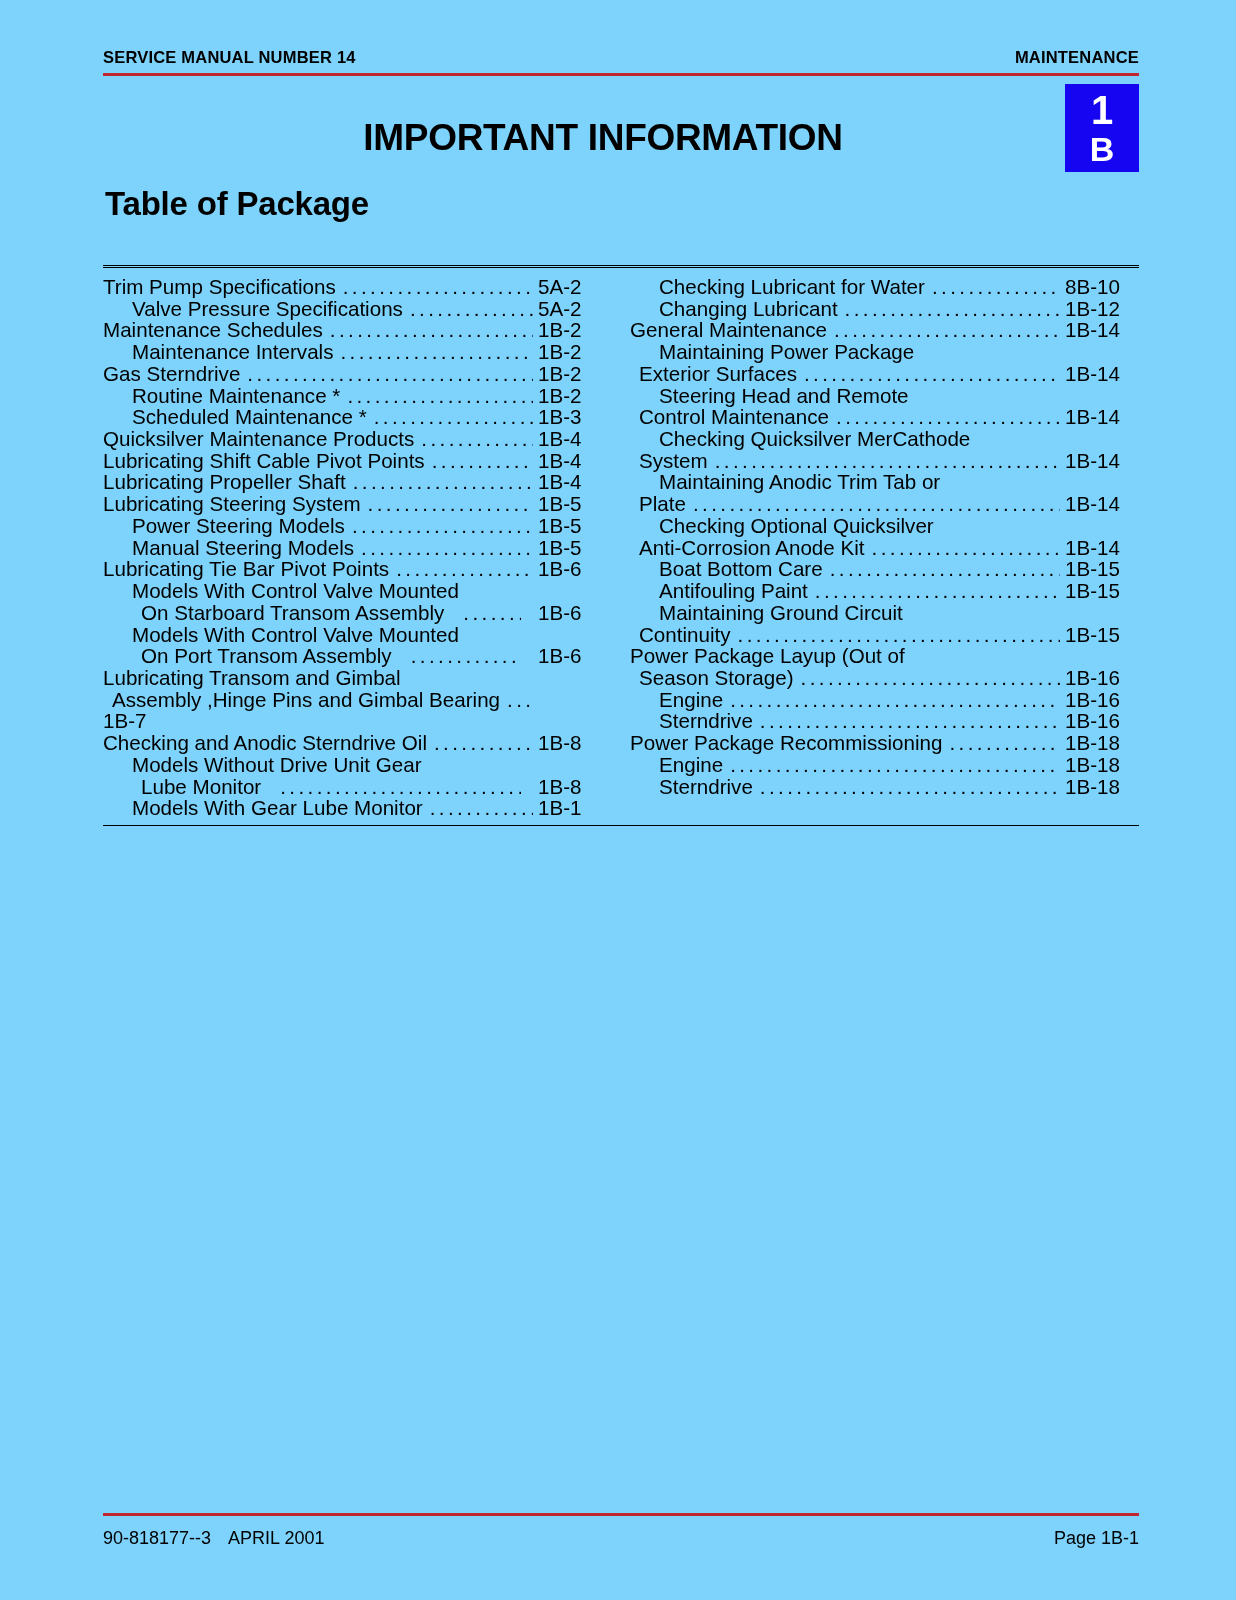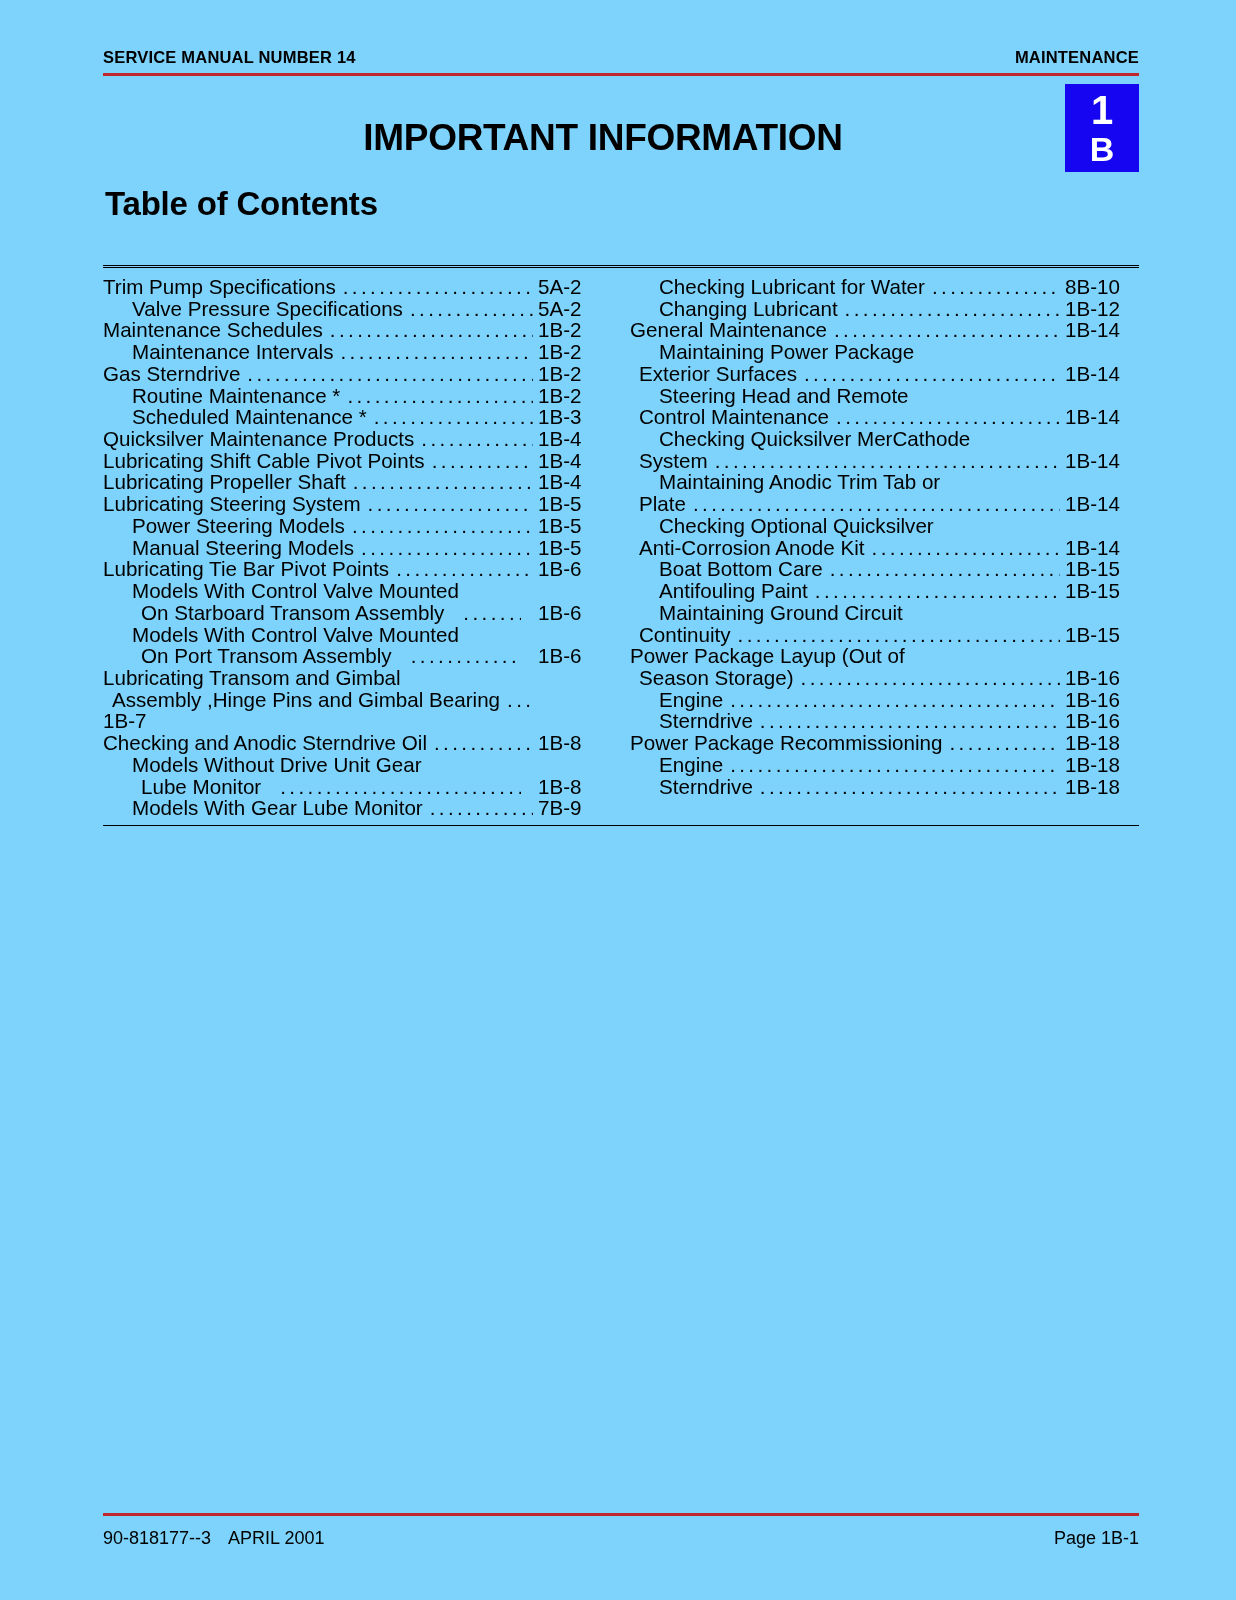--- a/index.html
+++ b/index.html
@@ -172,21 +172,21 @@
   </div>
   <div class="header-rule"></div>
 
   <div class="title-main">IMPORTANT INFORMATION</div>
 
   <div class="section-tab">
     <div class="tab-num">1</div>
     <div class="tab-letter">B</div>
   </div>
 
-  <div class="toc-heading">Table of Contents</div>
+  <div class="toc-heading">Table of Package</div>
 
   <div class="toc">
     <div class="toc-cols">
       <div class="toc-col" id="toc-left">
           <div class="toc-line ind-0">
             <span class="toc-label">Trim Pump Specifications</span>
             <span class="toc-leader">............................................................</span>
             <span class="toc-page">5A-2</span>
           </div>
           <div class="toc-line ind-1">
@@ -300,21 +300,21 @@
             <span class="toc-page"></span>
           </div>
           <div class="toc-line ind-3">
             <span class="toc-label">Lube Monitor</span>
             <span class="toc-leader">............................................................</span>
             <span class="toc-page">1B-8</span>
           </div>
           <div class="toc-line ind-1">
             <span class="toc-label">Models With Gear Lube Monitor</span>
             <span class="toc-leader">............................................................</span>
-            <span class="toc-page">7B-9</span>
+            <span class="toc-page">1B-1</span>
           </div>
         </div>
       <div class="toc-col" id="toc-right">
           <div class="toc-line ind-1">
             <span class="toc-label">Checking Lubricant for Water</span>
             <span class="toc-leader">............................................................</span>
             <span class="toc-page">8B-10</span>
           </div>
           <div class="toc-line ind-1">
             <span class="toc-label">Changing Lubricant</span>

